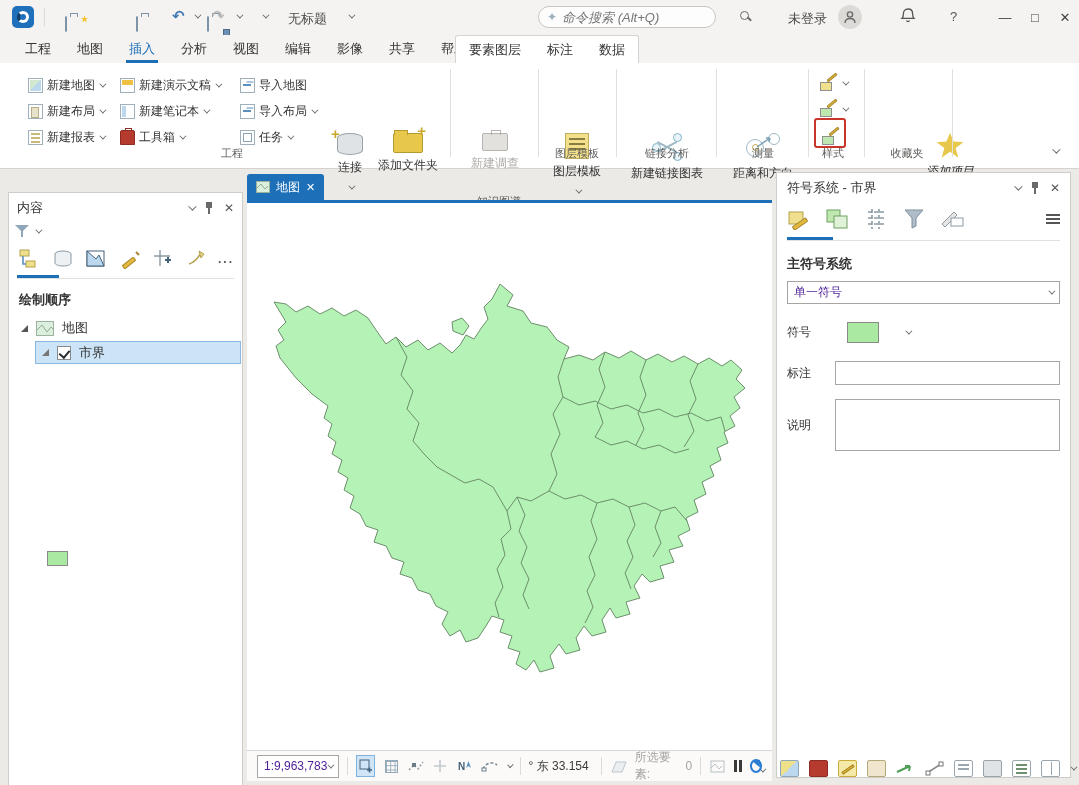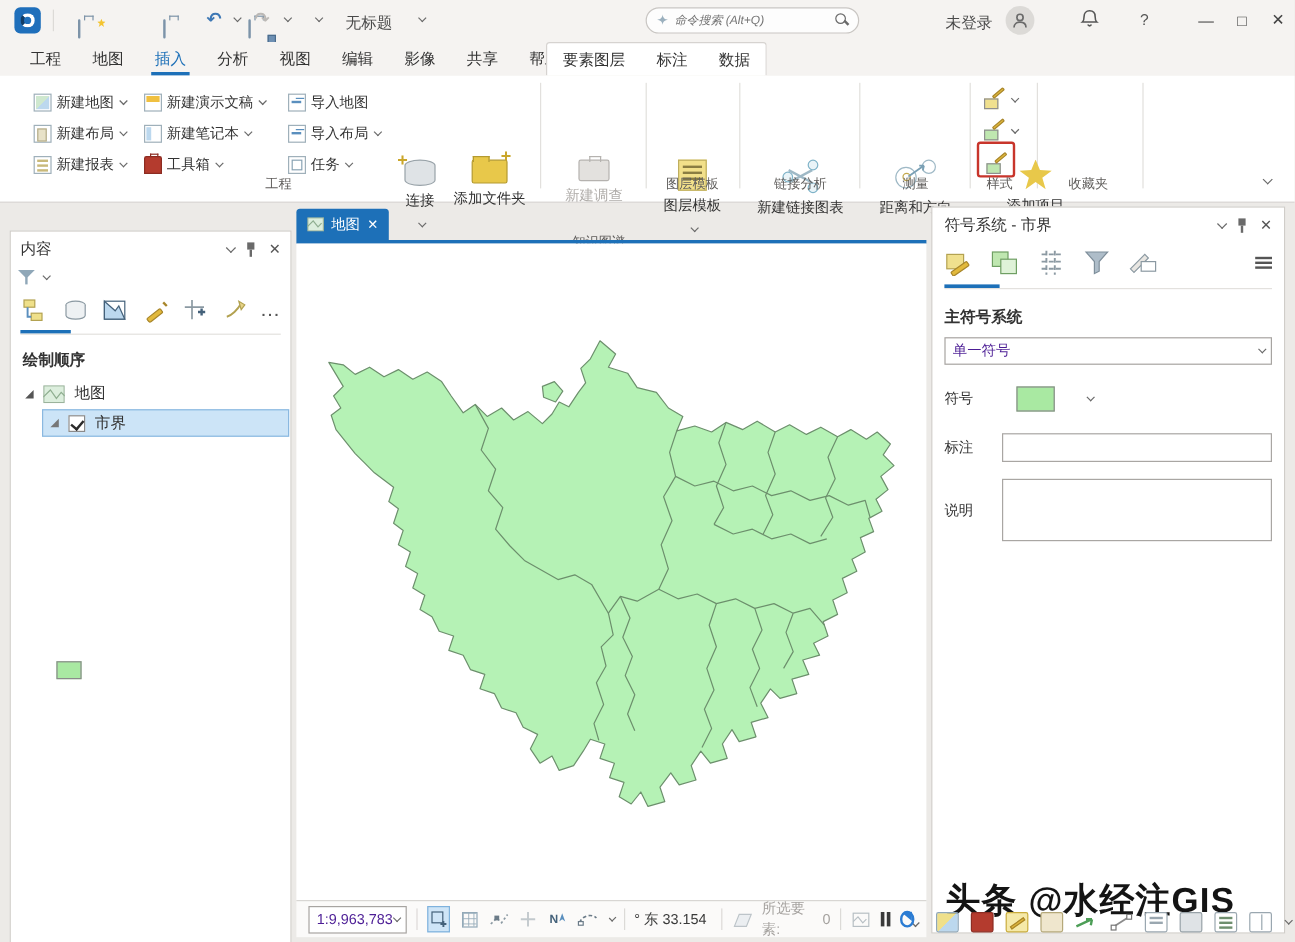--- a/index.html
+++ b/index.html
@@ -18,21 +18,21 @@
   .briefcase { width:16px; height:11px; background:#e8eef4; border:1px solid #7d93a8; border-radius:2px; position:relative; margin-top:5px; }
   .briefcase:before { content:""; position:absolute; left:4px; top:-4px; width:6px; height:3px; border:1px solid #7d93a8; border-bottom:none; }
   .badge-star { position:absolute; right:-3px; top:-1px; width:7px; height:7px; background:#f4c430; clip-path:polygon(50% 0,63% 35%,100% 38%,70% 60%,82% 100%,50% 75%,18% 100%,30% 60%,0 38%,37% 35%); }
   .badge-disk { position:absolute; right:-3px; bottom:-1px; width:7px; height:7px; background:#6d8fb3; border:1px solid #49engage; border:1px solid #4a6b8c; }
   .chev { display:inline-block; width:6px; height:6px; border-right:1.4px solid #6a6a6a; border-bottom:1.4px solid #6a6a6a; transform:rotate(45deg) translateY(-2px); }
   .chev.small { width:5px; height:5px; }
   .undo-arrow { font-size:15px; color:#3e78b5; font-weight:bold; }
   .redo-arrow { font-size:15px; color:#bcb9b6; font-weight:bold; }
   .win-btn { width:40px; height:30px; display:flex; align-items:center; justify-content:center; color:#444; font-size:13px; }
   .search-pill { width:178px; height:22px; background:#fdfdfd; border:1px solid #c9c6c3; border-radius:11px; display:flex; align-items:center; padding:0 8px; }
-  .search-pill input { border:none; outline:none; background:transparent; flex:1; font-style:italic; font-size:10px; color:#9a9794; font-family:inherit; }
+  .search-pill input { border:none; outline:none; background:transparent; flex:1; font-style:italic; font-size:13px; color:#9a9794; font-family:inherit; }
   .avatar { width:24px; height:24px; border-radius:50%; background:#dcdad7; display:flex; align-items:center; justify-content:center; }
 
   .rtab { padding:0 13px; height:28px; display:flex; align-items:center; font-size:13px; color:#333; position:relative; }
   .rtab.active { color:#1d70b8; }
   .rtab.active:after { content:""; position:absolute; left:10px; right:10px; bottom:0; height:3px; background:#1d70b8; }
   #ctxtabs { position:absolute; left:455px; top:0; height:28px; background:#ffffff; border:1px solid #d6d3d0; border-bottom:none; border-radius:3px 3px 0 0; display:flex; }
 
   .grp-label { position:absolute; top:83px; font-size:11px; color:#5f5d5b; width:110px; text-align:center; }
   .vdiv { position:absolute; top:6px; height:88px; width:1px; background:#e2e0dd; }
   .sbtn { position:absolute; height:24px; display:flex; align-items:center; gap:4px; font-size:12px; color:#333; }
@@ -305,21 +305,21 @@
         <span class="style-ic y">
           <span class="sw" style="background:#bfe7b0;"></span>
           <span class="pen"></span>
         </span>
       </div>
     <div class="abs" id="highlight-box" style="left:814px;top:55px;width:32px;height:30px;"></div>
     <div class="grp-label" style="left:778px;">样式</div>
 
     <div class="vdiv" style="left:864px;"></div>
 
-    <div class="lbtn" style="left:828px;width:70px;">
+    <div class="lbtn" style="left:915px;width:70px;font-style:italic;">
       <div class="big star"></div>
       <div>添加项目</div>
       <div style="margin-top:2px;"><span class="chev small"></span></div>
     </div>
     <div class="grp-label" style="left:852px;">收藏夹</div>
 
     <div class="vdiv" style="left:952px;"></div>
     <span class="abs chev" style="left:1052px;top:85px;"></span>
   </div>
 
@@ -556,21 +556,20 @@
       <span style="width:34px;">标注</span>
       <input style="flex: 1 1 0%; height: 24px; border: 1px solid rgb(169, 166, 163); outline: none; padding: 0px 5px; font-family: inherit;">
     </div>
 
     <div class="row" style="padding:14px 10px 0;gap:14px;align-items:flex-start;">
       <span style="width:34px;margin-top:18px;">说明</span>
       <textarea style="flex: 1 1 0%; height: 52px; border: 1px solid rgb(169, 166, 163); outline: none; resize: none; font-family: inherit;"></textarea>
     </div>
   </div>
 
-  <div class="abs" id="watermark" style="left:788px;top:731px;">头条 @水经注GIS</div>
   <div class="abs row" style="left:780px;top:760px;gap:10px;">
     <span class="wm-ic" style="background:linear-gradient(135deg,#efe08a 50%,#bcd8ee 50%);border:1px solid #8fa7b8;"></span>
     <span class="wm-ic" style="background:#b43b2e;border:1px solid #8c2c22;"></span>
     <span class="wm-ic" style="background:#f5e9a8;border:1px solid #c9ac3c;position:relative;">
         <span style="position:absolute;left:2px;top:7px;width:14px;height:3px;background:#e2b93c;border:1px solid #a8862b;transform:rotate(-35deg);"></span>
       </span>
     <span class="wm-ic" style="background:#efe6cd;border:1px solid #b5a879;"></span>
     <span class="wm-ic" style="background:transparent;position:relative;"><svg width="19" height="17">
           <path d="M1 12 L14 6 M14 6l-5 0 M14 6l-1 5" stroke="#4d9e57" stroke-width="2" fill="none"></path>
         </svg></span>

